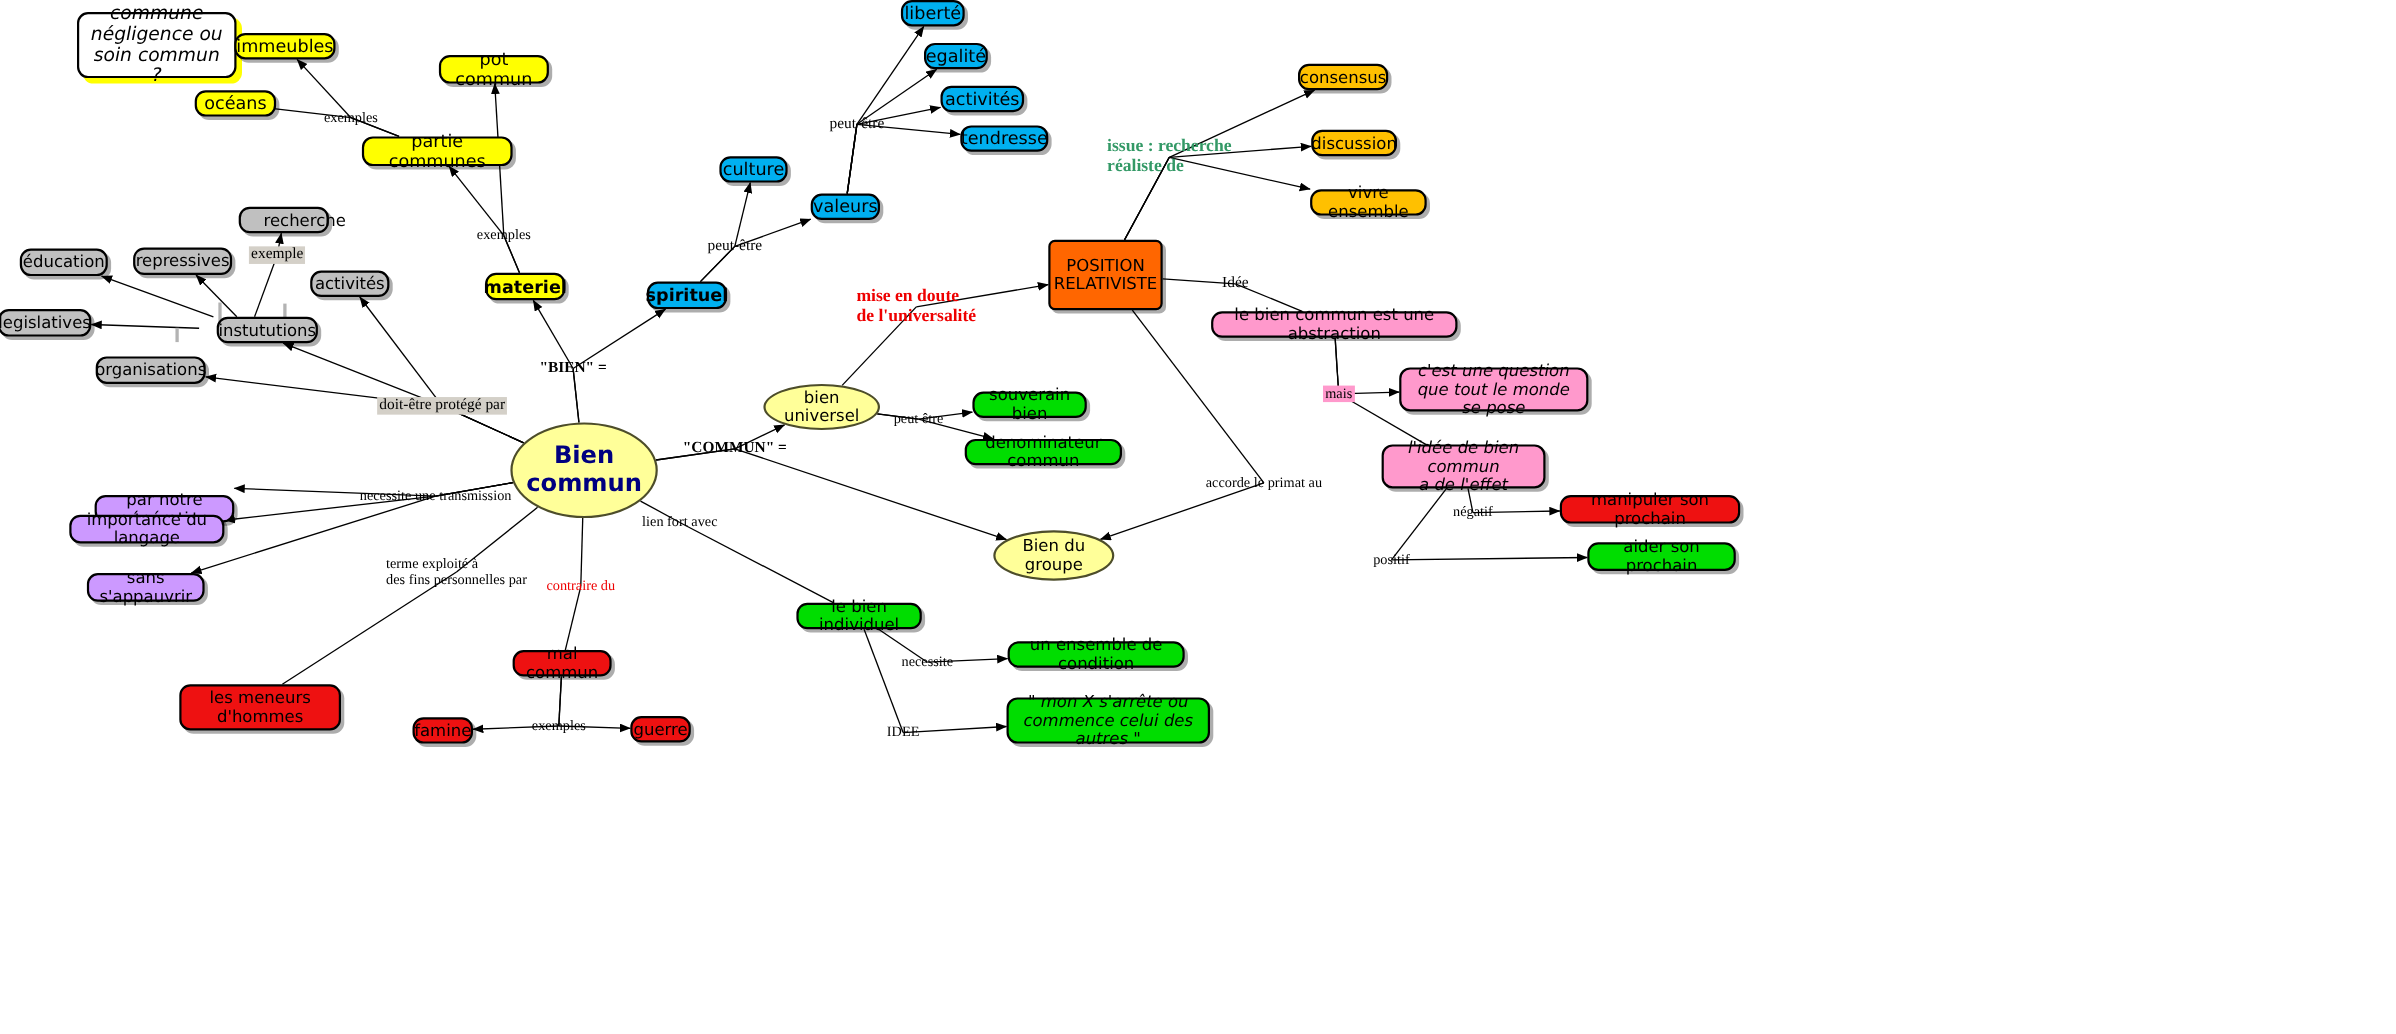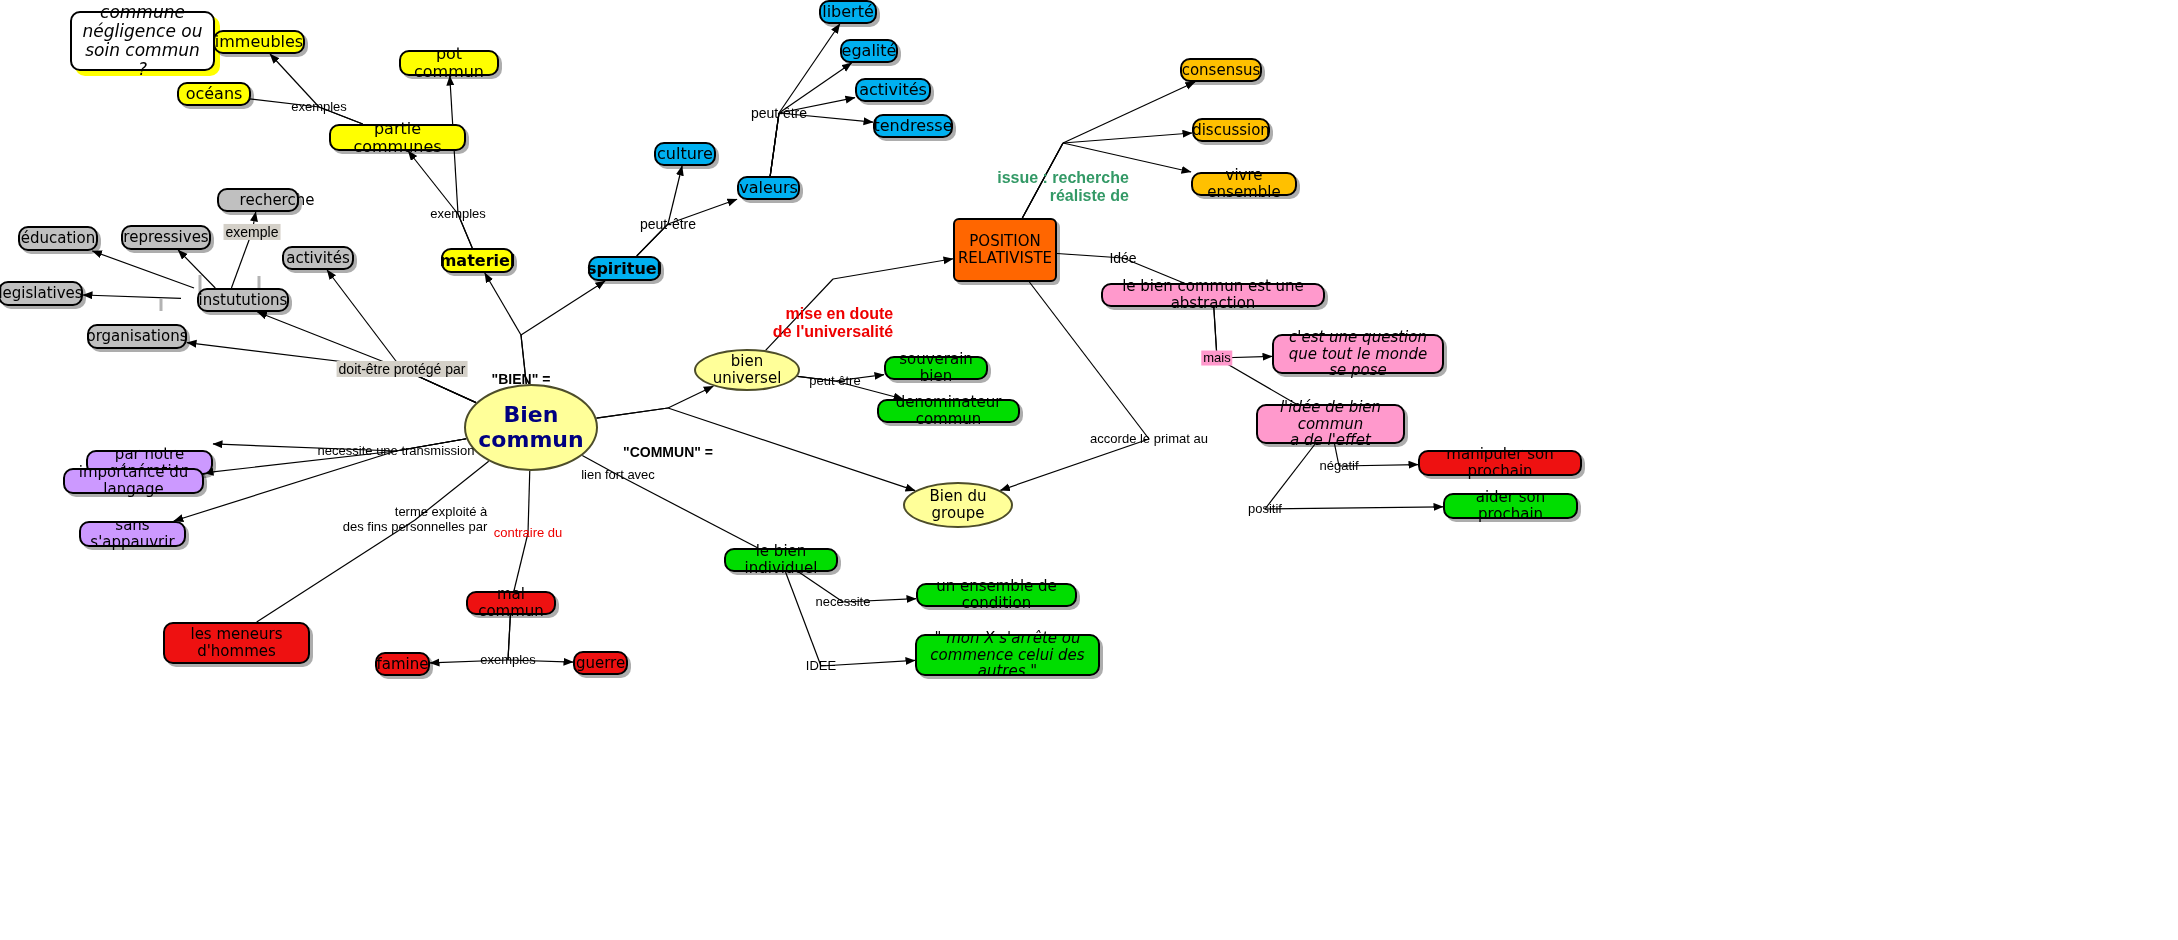--- a/index.html
+++ b/index.html
@@ -48,31 +48,31 @@
     background: #ffffff;
     box-shadow: 5px 5px 0 0 #ffff00;
     font-style: italic;
   }
   .node.shadowed {
     box-shadow: 3px 3px 0 0 rgba(0,0,0,0.32);
   }
   .edge-label {
     position: absolute;
     transform: translate(-50%, -50%);
-    font-family: Liberation Sans, sans-serif;
+    font-family: Liberation Serif, serif;
     font-size: 14px;
     color: #000000;
     white-space: pre-line;
-    text-align: right;
+    text-align: left;
     line-height: 1.15;
     padding: 0 2px;
   }
   .edge-label.boxed-gray { background: #d4d0c8; }
   .edge-label.boxed-pink { background: #ff99cc; }
-  .edge-label.bold { font-weight: bold; margin-top: 44px; }
+  .edge-label.bold { font-weight: bold; }
 </style>
 </head>
 <body>
 
 <div id="map-root">
   <svg class="edge-layer" viewBox="0 0 2178 940" preserveAspectRatio="none">
     <defs>
       <marker id="arrowEnd" markerWidth="11" markerHeight="11" refX="9.5" refY="4" orient="auto" markerUnits="userSpaceOnUse">
         <path d="M0,0 L10,4 L0,8 Z" fill="#000000"></path>
       </marker>

